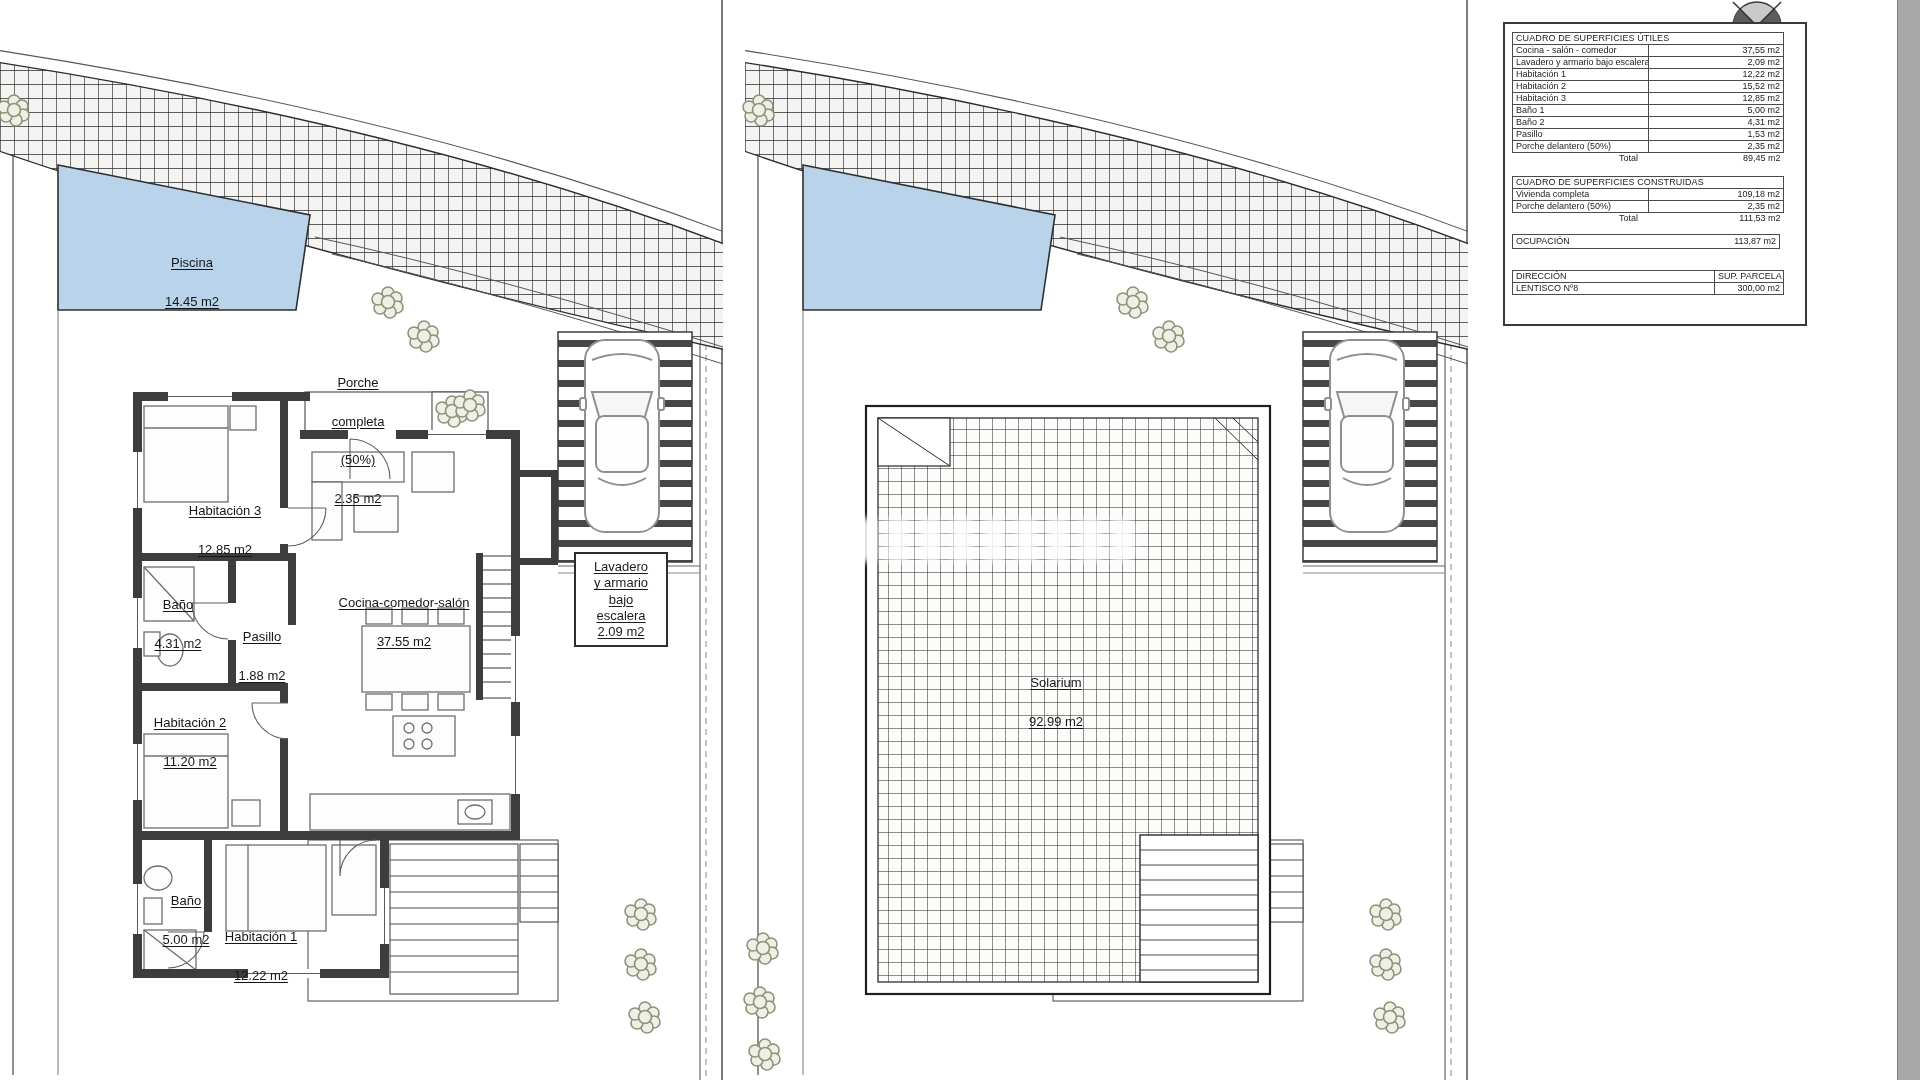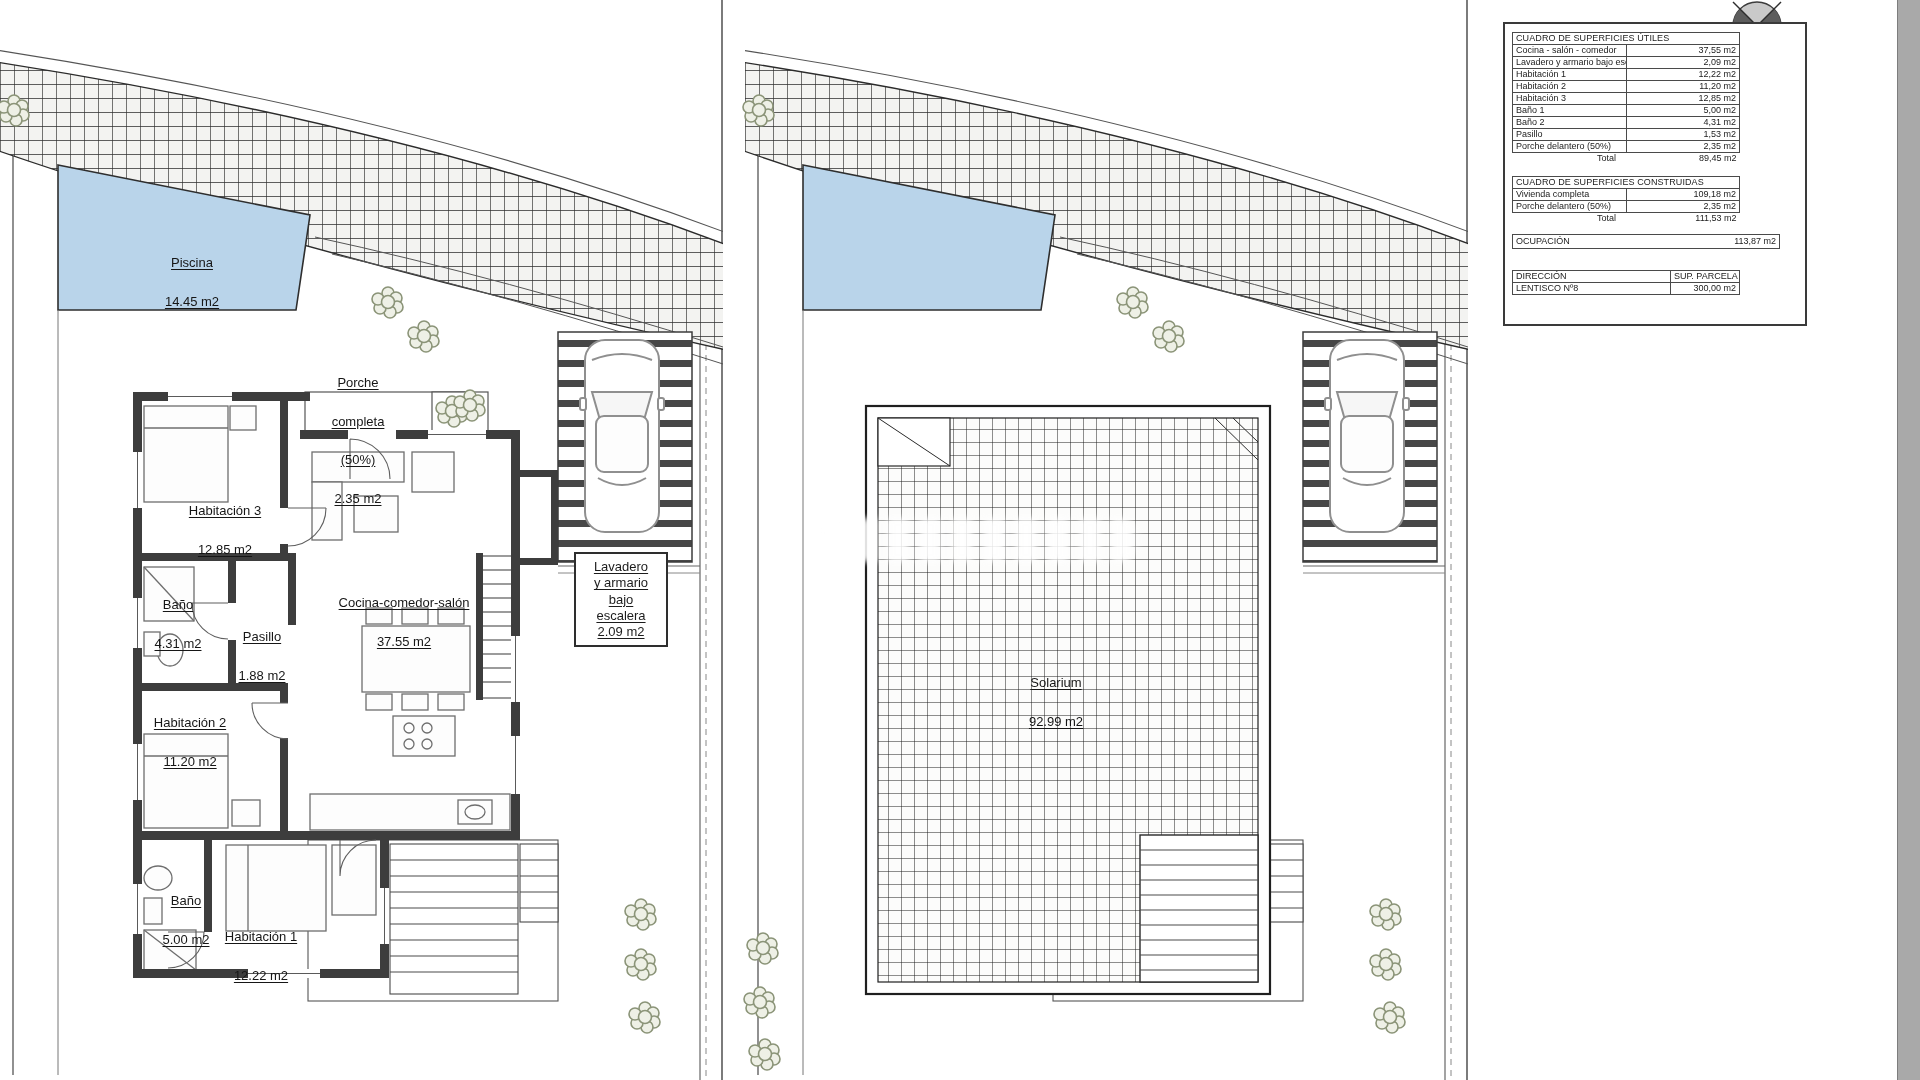--- a/index.html
+++ b/index.html
@@ -14,21 +14,21 @@
           border:2px solid #2e2e2e;padding:5px 2px;font-size:13px;line-height:1.25;
           text-align:center;transform:none;margin-left:28px;}
   .lavbox span{display:block;}
   .watermark{position:absolute;left:824px;top:518px;width:318px;height:44px;border-radius:22px;
      background:repeating-linear-gradient(90deg,rgba(255,255,255,.96) 0 20px,rgba(255,255,255,.25) 20px 32px);
      filter:blur(3px);opacity:.9;}
   
   .panel{position:absolute;left:1503px;top:22px;width:300px;height:300px;
          border:2px solid #3a3a3a;background:#fff;}
   .panel-inner{position:absolute;left:7px;top:8px;width:268px;}
-  table{border-collapse:collapse;width:228px;font-size:9px;color:#222;table-layout:fixed;}
+  table{border-collapse:collapse;width:272px;font-size:9px;color:#222;table-layout:fixed;}
   td{border:1px solid #4a4a4a;padding:0 3px;height:11px;line-height:11px;
      white-space:nowrap;overflow:hidden;}
   td.val{width:62px;text-align:right;}
   tr.title td{font-size:9px;letter-spacing:.1px;}
   tr.total td{border:none;text-align:right;}
   tr.total td:first-child{padding-right:10px;}
   .gap12{height:12px;} .gap10{height:10px;} .gap20{height:21px;}
   .occ{display:flex;justify-content:space-between;border:1px solid #4a4a4a;
        font-size:9px;height:13px;line-height:13px;padding:0 3px;gap:28px;}
   .graybar{position:absolute;left:1897px;top:0;width:23px;height:1080px;background:#a9a9a9;
@@ -381,21 +381,21 @@
       <tr>
               <td>Lavadero y armario bajo escalera</td>
               <td class="val">2,09 m2</td>
             </tr>
       <tr>
               <td>Habitación 1</td>
               <td class="val">12,22 m2</td>
             </tr>
       <tr>
               <td>Habitación 2</td>
-              <td class="val">11,20 m2</td>
+              <td class="val">15,52 m2</td>
             </tr>
       <tr>
               <td>Habitación 3</td>
               <td class="val">12,85 m2</td>
             </tr>
       <tr>
               <td>Baño 1</td>
               <td class="val">5,00 m2</td>
             </tr>
       <tr>

